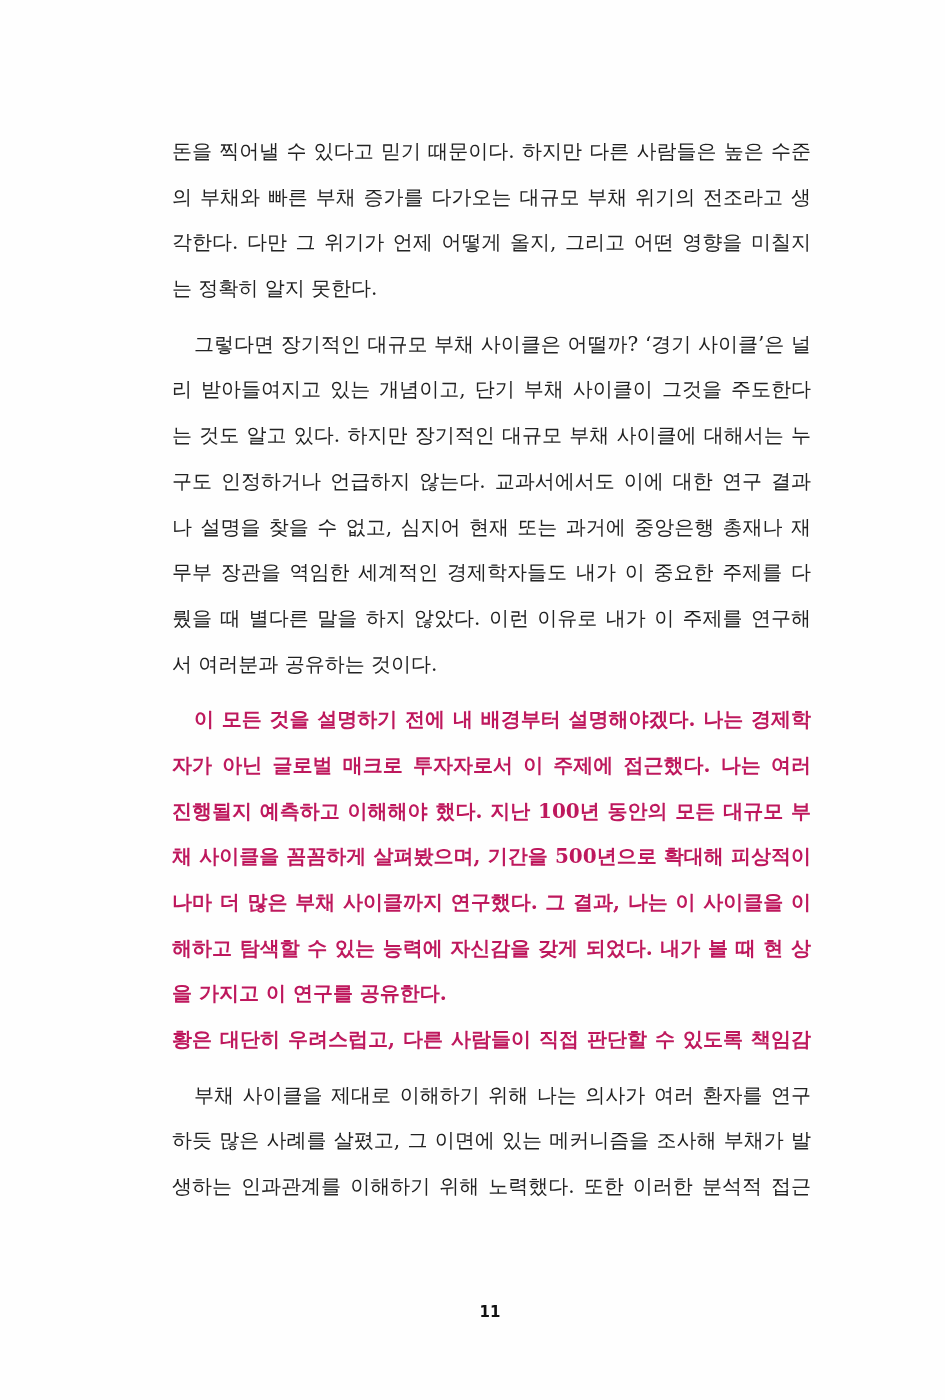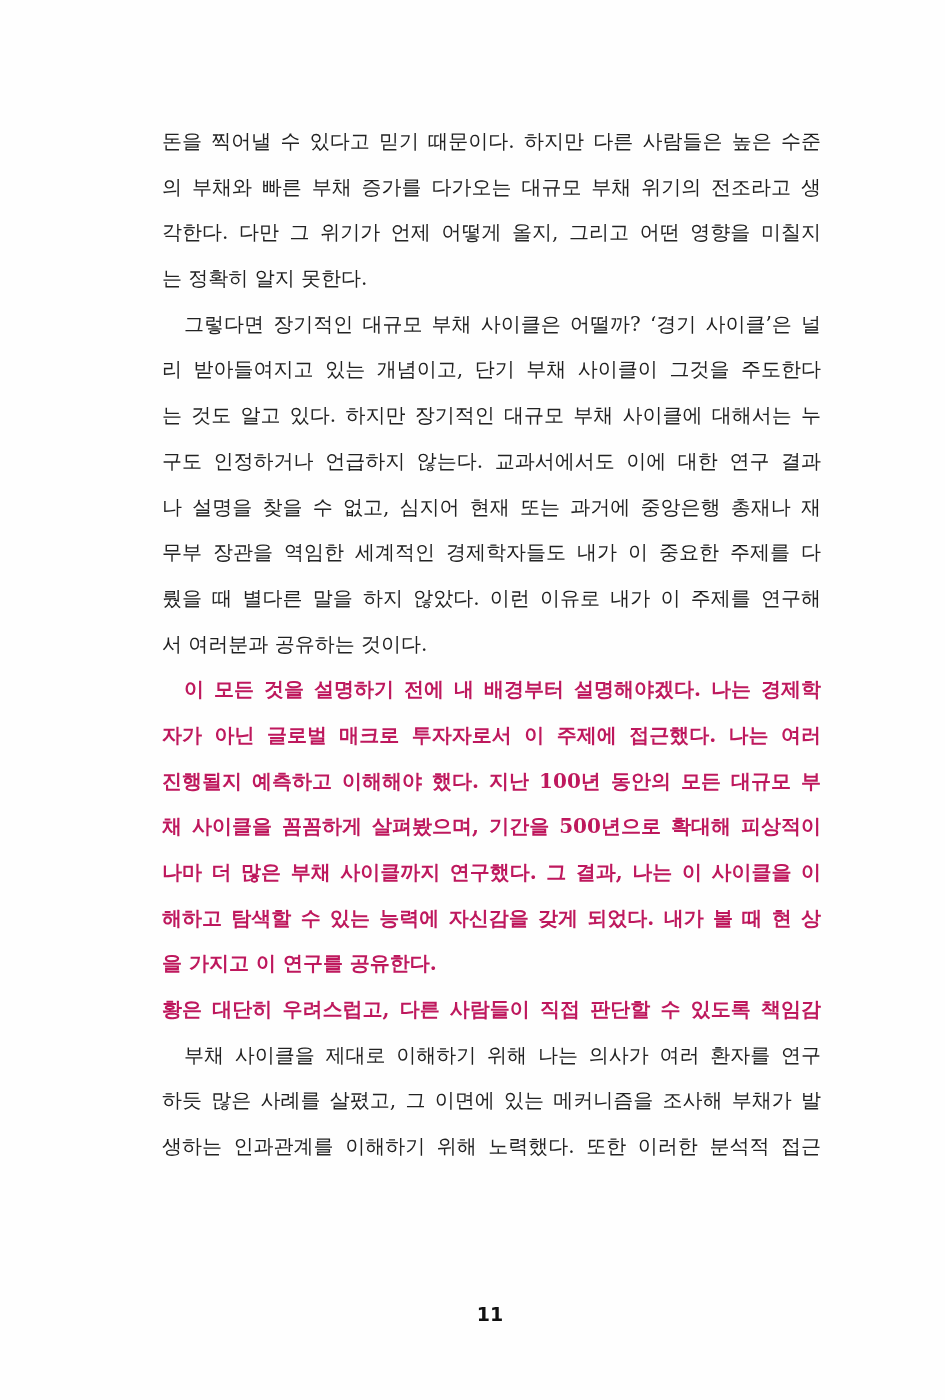--- a/index.html
+++ b/index.html
@@ -21,21 +21,21 @@
   }
   .text-block {
     position: absolute;
     left: 162px;
     top: 119px;
     width: 659px;
     font-size: 20px;
     color: #222222;
   }
   .para {
-    margin: 0;
+    margin: 10px;
     padding: 0;
   }
   .para.bold .line {
     font-weight: 700;
     color: #be185d;
   }
   .line {
     line-height: 45.7px;
     height: 45.7px;
     text-align: justify;
@@ -51,21 +51,21 @@
     text-align-last: left;
   }
   .page-number {
     position: absolute;
     left: 460px;
     top: 1303px;
     width: 60px;
     text-align: center;
     font-family: "DejaVu Sans", "Liberation Sans", sans-serif;
     font-weight: 700;
-    font-size: 19px;
+    font-size: 15px;
     color: #111111;
   }
 </style>
 </head>
 <body>
 
 <div class="page">
   <div class="text-block">
       <div class="para">
         <div class="line">돈을 찍어낼 수 있다고 믿기 때문이다. 하지만 다른 사람들은 높은 수준</div>

